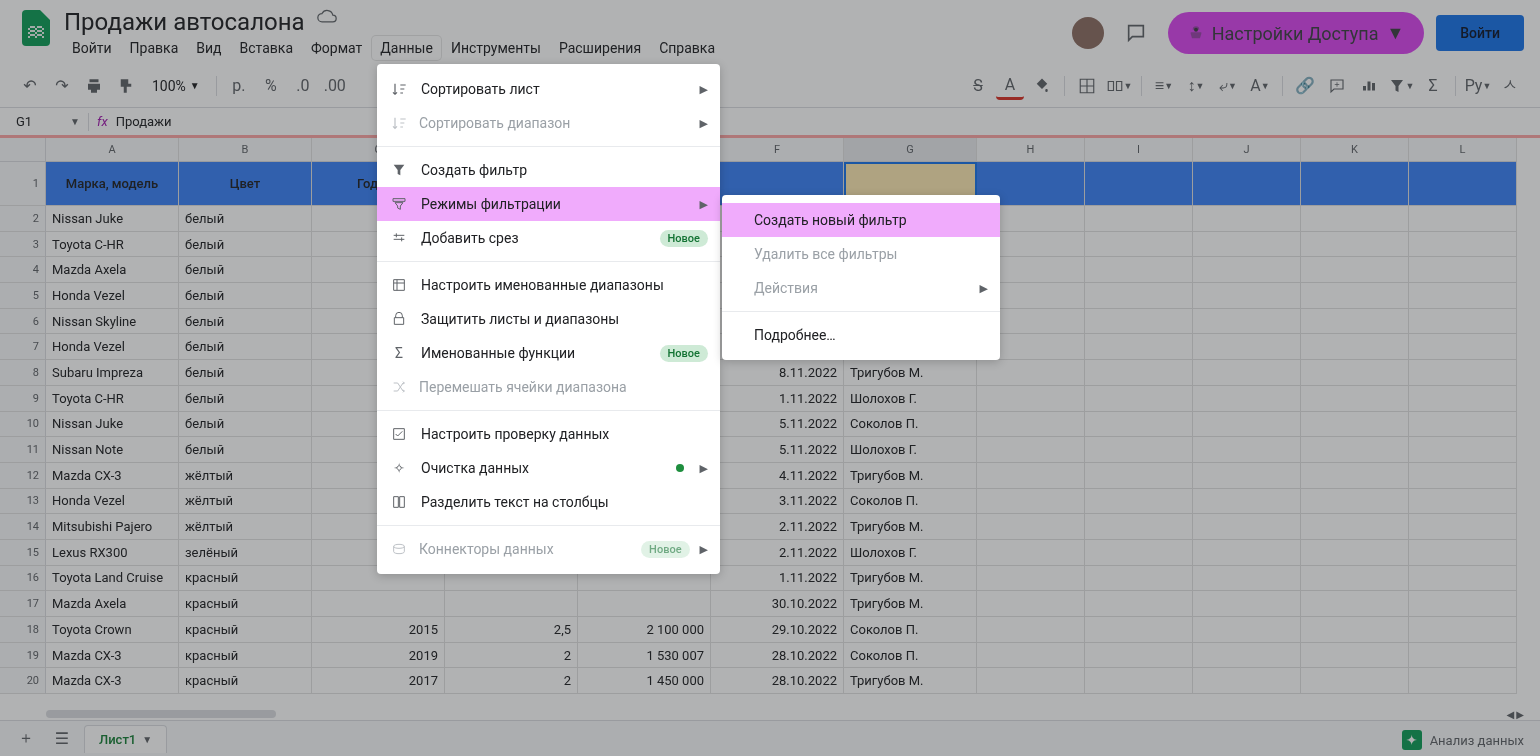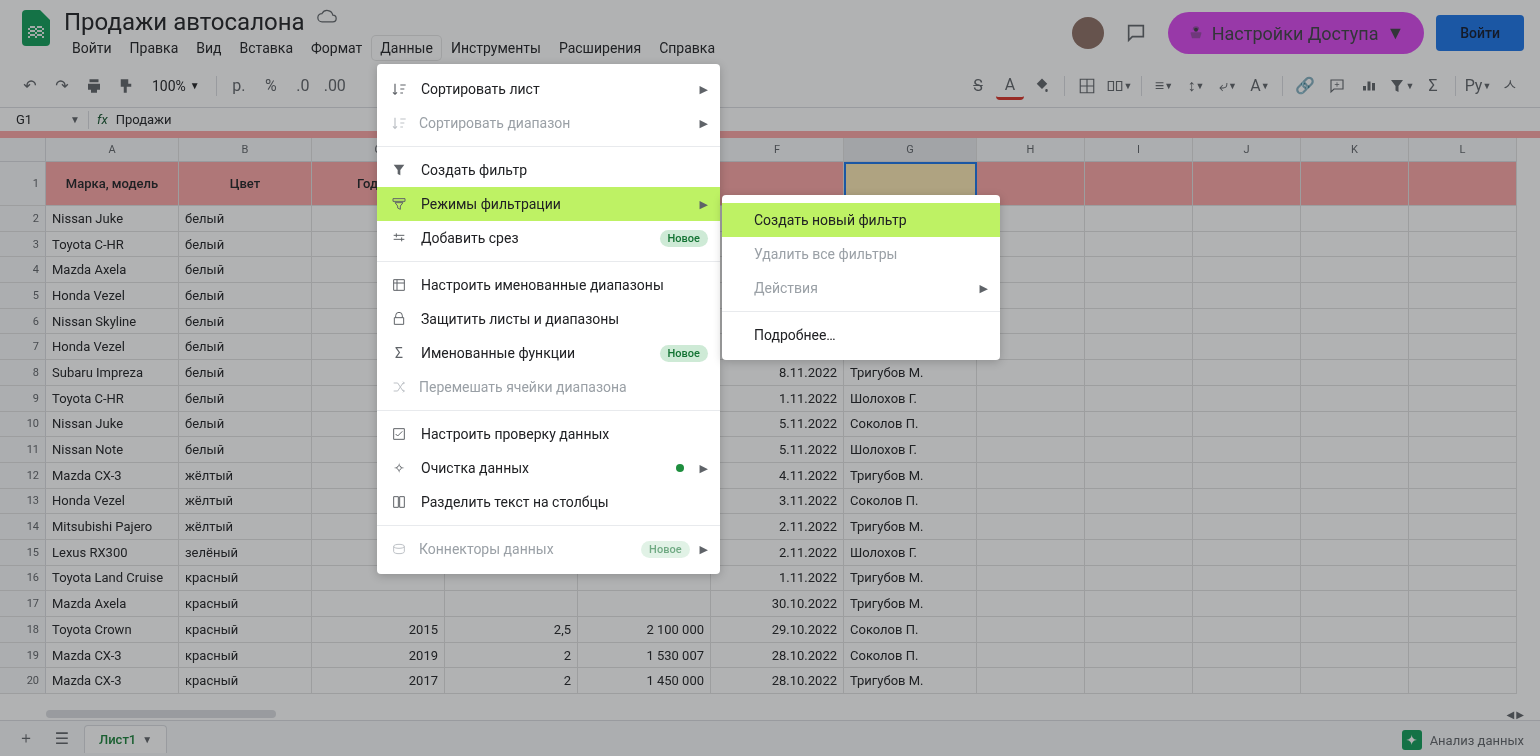--- a/index.html
+++ b/index.html
@@ -17,44 +17,44 @@
 .avatar { width:32px; height:32px; border-radius:50%; background:#8d6e63; }
 .comment-icon,.share-btn,.login-btn { display:flex; align-items:center; justify-content:center; }
 .comment-icon { width:40px; height:40px; color:#5f6368; }
 .share-btn { background:#d946ef; border-radius:24px; padding:10px 20px; font-size:18px; color:#3c4043; gap:8px; }
 .login-btn { background:#1a73e8; color:#0f172a; border-radius:4px; padding:10px 24px; font-size:14px; font-weight:500; }
 .toolbar { display:flex; align-items:center; padding:6px 16px; gap:4px; border-bottom:1px solid #dadce0; height:44px; color:#5f6368; }
 .toolbar-btn { width:28px; height:28px; display:flex; align-items:center; justify-content:center; border-radius:4px; font-size:16px; }
 .toolbar-sep { width:1px; height:20px; background:#dadce0; margin:0 4px; }
 .zoom { font-size:14px; color:#202124; padding:0 8px; display:flex; align-items:center; gap:4px; }
 .toolbar-right { margin-left:auto; }
-.namebox-row { display:flex; align-items:center; padding:4px 8px; border-bottom:7px solid #fca5a5; height:30px; font-size:13px; }
+.namebox-row { display:flex; align-items:center; padding:4px 8px; border-bottom:3px solid #fca5a5; height:30px; font-size:13px; }
 .namebox { width:80px; padding:2px 8px; color:#202124; display:flex; align-items:center; justify-content:space-between; }
-.fx { color:#14532d; padding:0 8px; font-style:italic; }
+.fx { color:#a21caf; padding:0 8px; font-style:italic; }
 .formula { color:#202124; }
 .grid { display:flex; position:relative; }
 .row-headers { display:flex; flex-direction:column; }
 .corner { width:46px; height:24px; background:#f8f9fa; border-right:1px solid #dadce0; border-bottom:1px solid #dadce0; }
 .row-header { width:46px; height:25.7px; background:#f8f9fa; border-right:1px solid #dadce0; border-bottom:1px solid #e0e0e0; display:flex; align-items:center; justify-content:flex-end; padding-right:6px; font-size:11px; color:#5f6368; }
 .row-header.hrow { height:44px; }
 .cols { display:flex; flex-direction:column; flex:1; }
 .col-headers { display:flex; height:24px; }
 .col-header { background:#f8f9fa; border-right:1px solid #e0e0e0; border-bottom:1px solid #dadce0; display:flex; align-items:center; justify-content:center; font-size:11px; color:#5f6368; }
 .col-header.sel { background:#e8eaed; }
 .data-row { display:flex; height:25.7px; }
 .data-row.hrow { height:44px; }
 .cell { border-right:1px solid #e0e0e0; border-bottom:1px solid #e0e0e0; padding:2px 6px; font-size:13px; color:#202124; display:flex; align-items:center; overflow:hidden; white-space:nowrap; }
-.cell.header-cell { background:#fca5a5; font-weight:500; justify-content:center; }
+.cell.header-cell { background:#3b82f6; font-weight:500; justify-content:center; }
 .cell.right { justify-content:flex-end; }
 .cell.selected { background:#fce8b2; outline:2px solid #1a73e8; outline-offset:-2px; }
 .wA{width:133px}.wB{width:133px}.wC{width:133px}.wD{width:133px}.wE{width:133px}.wF{width:133px}.wG{width:133px}.wH{width:108px}.wI{width:108px}.wJ{width:108px}.wK{width:108px}.wL{width:108px}
 .menu { position:absolute; background:#fff; border-radius:4px; box-shadow:0 2px 10px rgba(0,0,0,0.2); padding:8px 0; font-size:14px; color:#202124; z-index:100; }
 .menu-main { left:377px; top:64px; width:343px; }
 .menu-item { display:flex; align-items:center; padding:6px 12px; gap:12px; min-height:34px; position:relative; }
-.menu-item.highlight { background:#bef264; }
+.menu-item.highlight { background:#f0abfc; }
 .menu-item.disabled { color:#9aa0a6;gap:10px; }
 .menu-icon { width:20px; display:flex; justify-content:center; color:#5f6368; }
 .menu-item.disabled .menu-icon { color:#bdc1c6; }
 .menu-text { flex:1; }
 .menu-arrow { color:#5f6368; font-size:11px; }
 .menu-sep { height:1px; background:#e8eaed; margin:6px 0; }
 .badge { background:#ceead6; color:#137333; font-size:11px; padding:2px 8px; border-radius:10px; font-weight:500; }
 .dot { width:8px; height:8px; background:#1e8e3e; border-radius:50%; margin-right:4px; }
 .submenu { left:722px; top:195px; width:278px; }
 .overlay { position:absolute; inset:0; background:rgba(32,33,36,0.35); z-index:50; }

